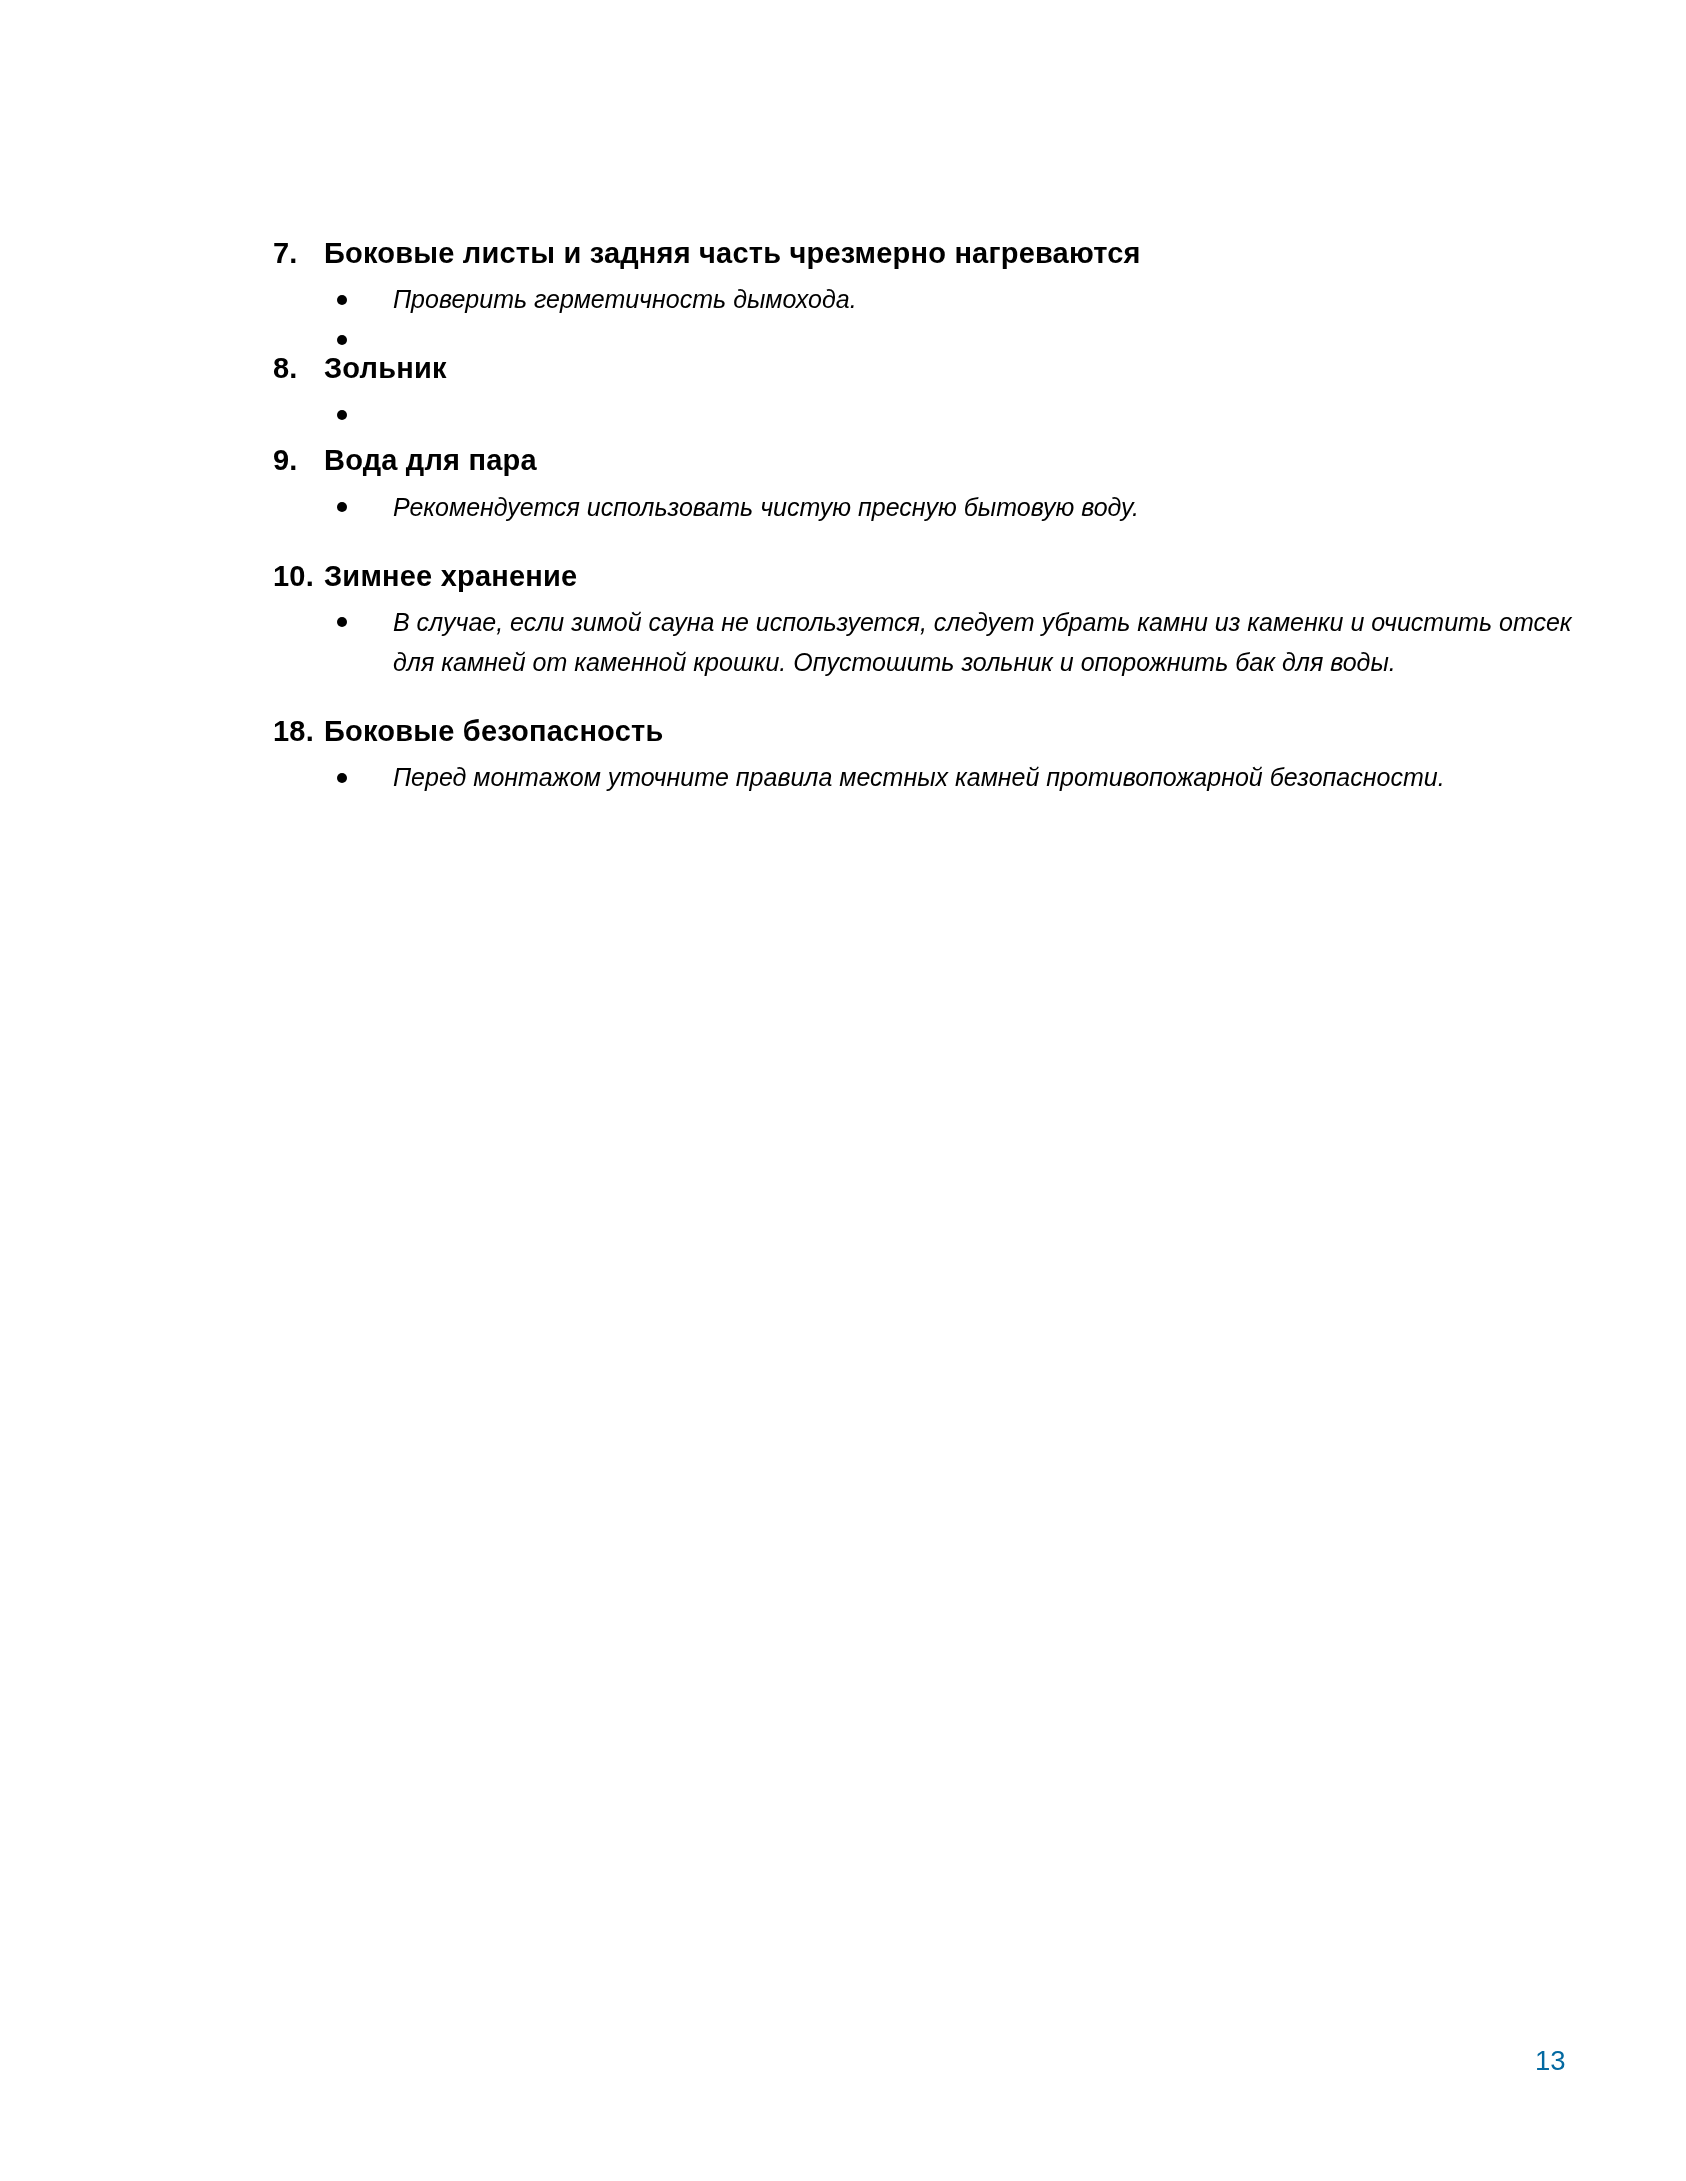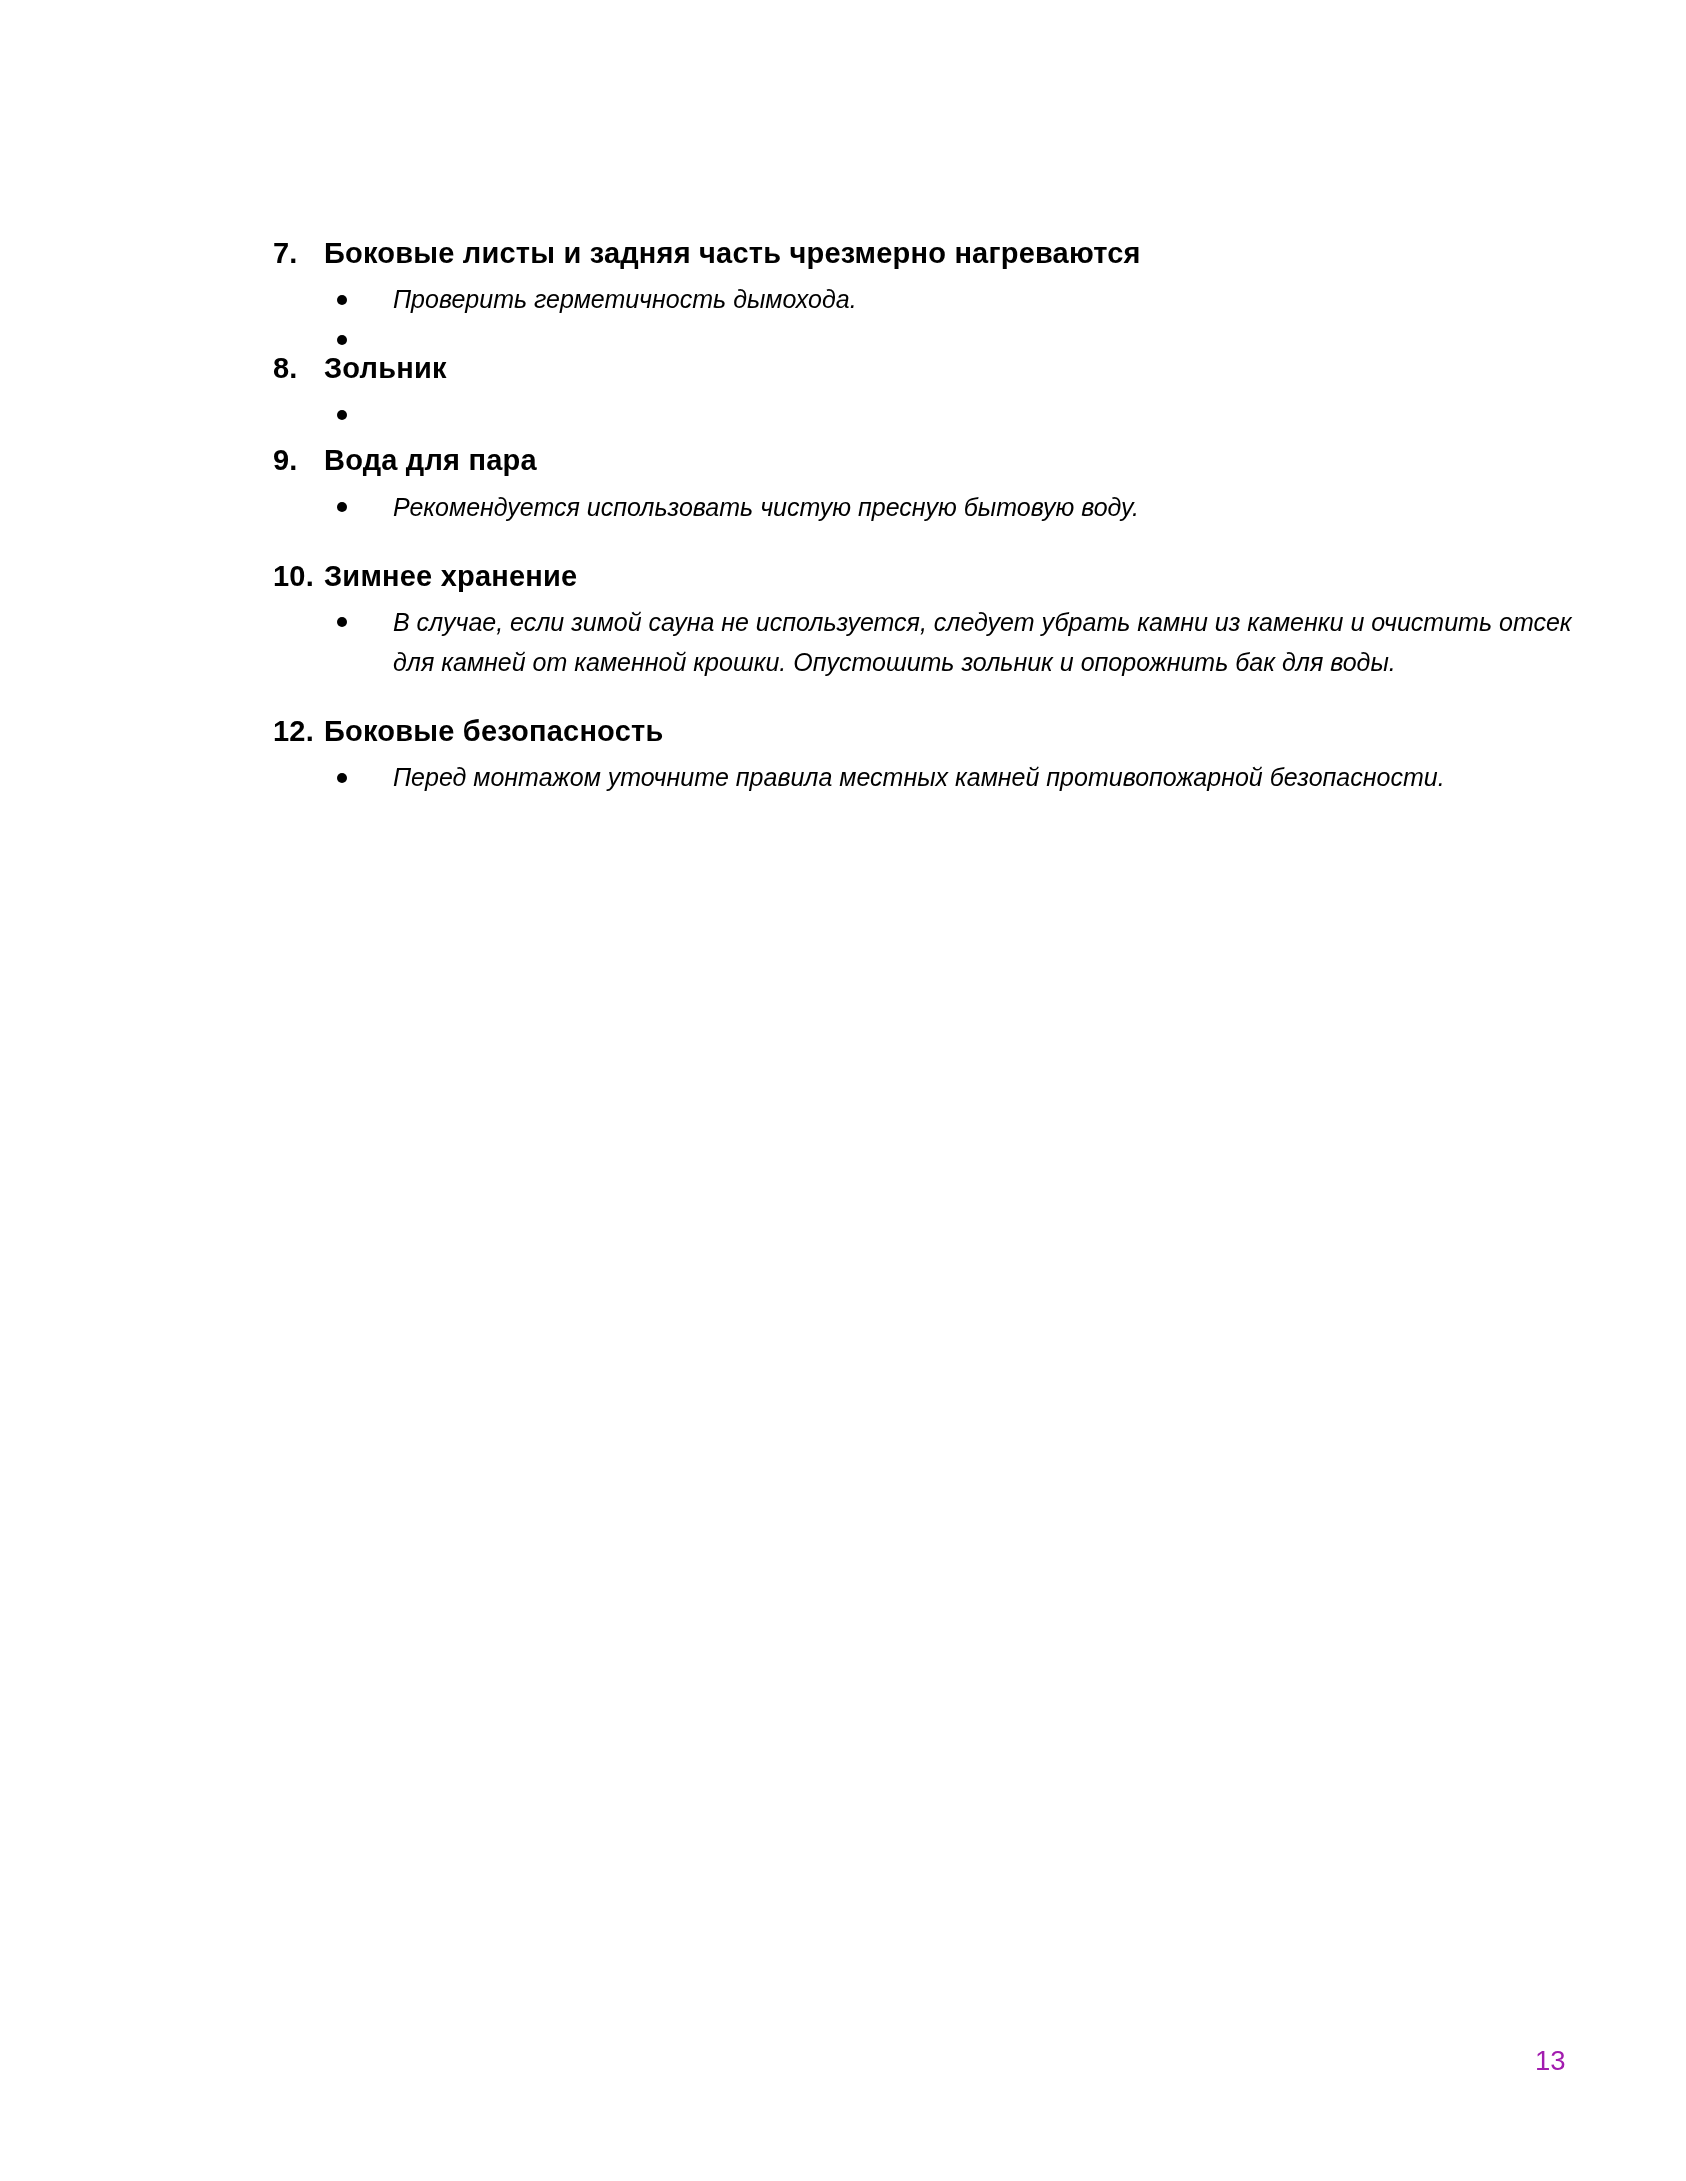--- a/index.html
+++ b/index.html
@@ -64,21 +64,21 @@
     height: 10px;
     border-radius: 50%;
     background: #000000;
   }
   .page-number {
     position: absolute;
     top: 2044px;
     left: 1535px;
     font-size: 27.5px;
     line-height: 33px;
-    color: #a21caf;
+    color: #0369a1;
   }
 </style>
 </head>
 <body>
 
 <div class="page">
   <div class="content">
 
     <section class="sec">
       <h2 class="sec-head">
@@ -129,21 +129,21 @@
       <ul class="bullets">
         <li class="bullet">
           <span class="dot"></span>
           <span class="bullet-text">В случае, если зимой сауна не используется, следует убрать камни из каменки и очистить отсек для камней от каменной крошки. Опустошить зольник и опорожнить бак для воды.</span>
         </li>
       </ul>
     </section>
 
     <section class="sec">
       <h2 class="sec-head">
-        <span class="sec-num">12.</span>
+        <span class="sec-num">18.</span>
         <span class="sec-title">Боковые безопасность</span>
       </h2>
       <ul class="bullets">
         <li class="bullet">
           <span class="dot"></span>
           <span class="bullet-text">Перед монтажом уточните правила местных камней противопожарной безопасности.</span>
         </li>
       </ul>
     </section>
 

